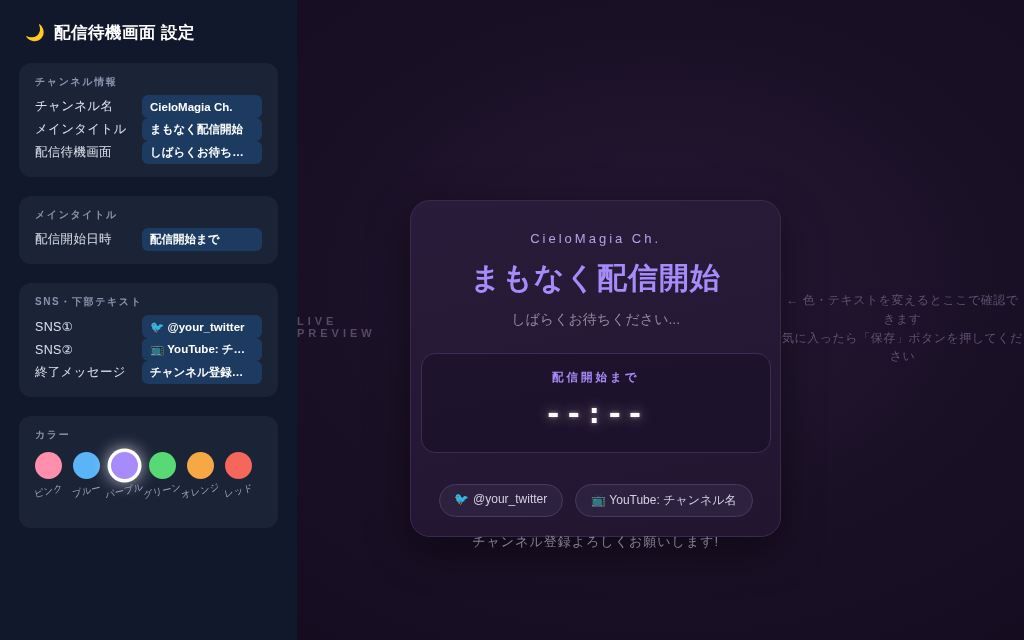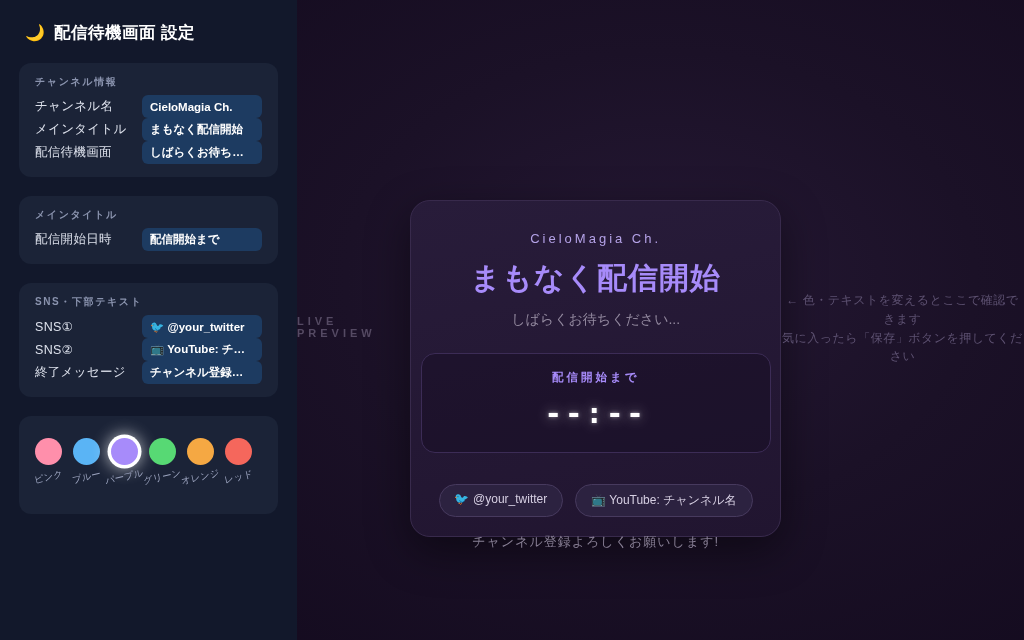--- a/index.html
+++ b/index.html
@@ -139,20 +139,21 @@
       <span class="field-label">SNS②</span>
       <input class="tin" value="📺 YouTube: チャンネル名" style="">
     </div>
     <div class="field-row">
       <span class="field-label">終了メッセージ</span>
       <input class="tin" value="チャンネル登録よろしくお願いします!" style="">
     </div>
   </section>
 
   <section class="card">
+    <div class="sec-label">カラー</div>
     <div class="swatch-rows">
       <div class="swatch-row row1">
         <div class="swatch-item">
           <div class="swatch" style="background: rgb(255, 143, 171);"></div>
           <span class="swatch-label">ピンク</span>
         </div>
         <div class="swatch-item">
           <div class="swatch" style="background: rgb(90, 180, 245);"></div>
           <span class="swatch-label">ブルー</span>
         </div>

